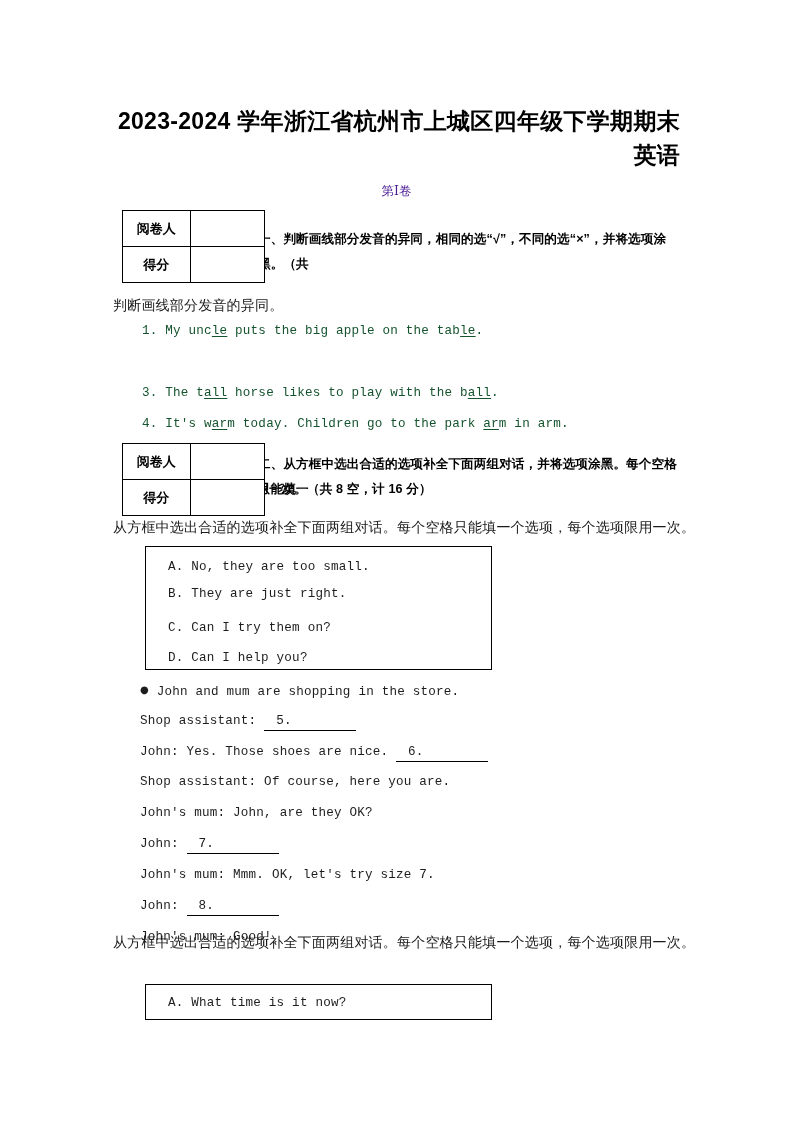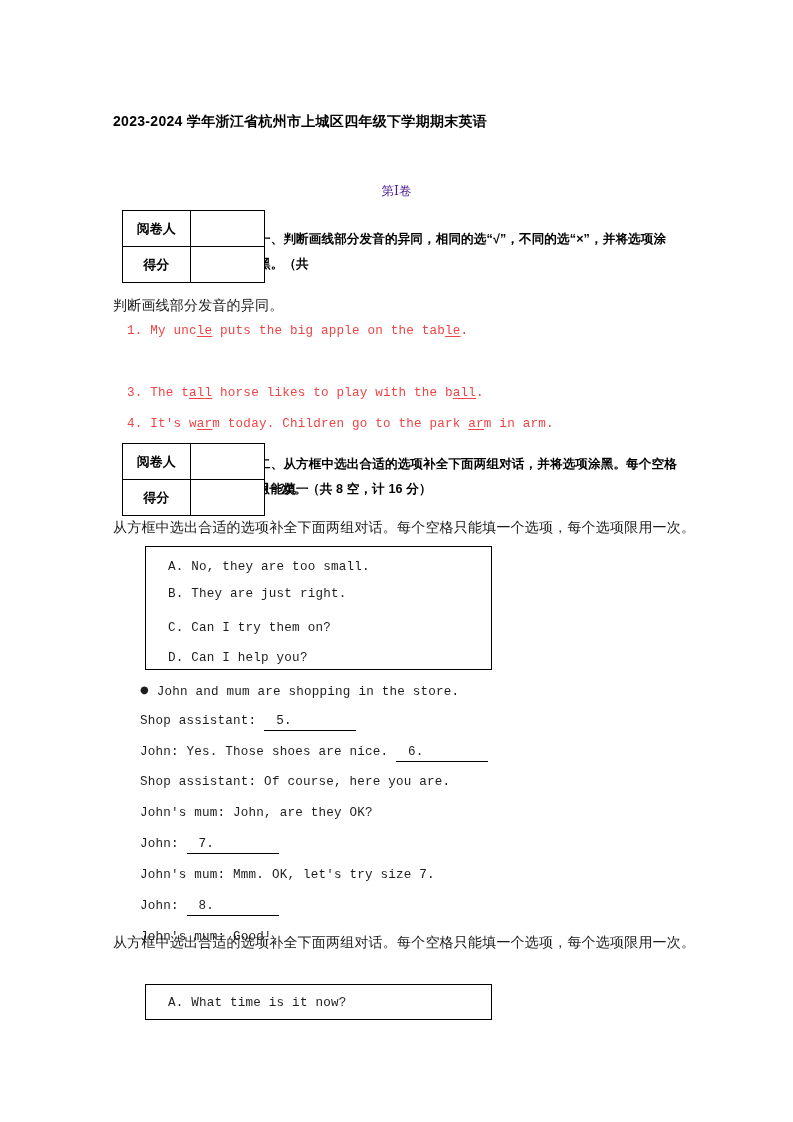--- a/index.html
+++ b/index.html
@@ -16,24 +16,24 @@
     color: #000000;
     overflow: hidden;
   }
 
   
   .doc-title {
     position: absolute;
     left: 113px;
     top: 104px;
     width: 567px;
-    text-align: left;
+    text-align: right;
     font-family: "Liberation Sans", "DejaVu Sans", sans-serif;
     font-weight: bold;
-    font-size: 14px;
+    font-size: 23px;
     line-height: 34px;
     letter-spacing: 0.3px;
   }
   .doc-title .line2 { display: block; }
 
   .juan-label {
     position: absolute;
     left: 113px;
     top: 183px;
     width: 567px;
@@ -97,25 +97,25 @@
     letter-spacing: 0.2px;
     white-space: nowrap;
   }
   #cn-para-1 { top: 296px; }
   #cn-para-2 { top: 518px; }
   #cn-para-3 { top: 933px; }
 
   
   .en-line {
     position: absolute;
-    left: 127px;
+    left: 142px;
     font-family: "Liberation Mono", "DejaVu Sans Mono", monospace;
     font-size: 12.6px;
     line-height: 18px;
-    color: #ef4444;
+    color: #14532d;
     white-space: pre;
     letter-spacing: 0.2px;
   }
   .en-line u { text-decoration: underline; text-underline-offset: 1.5px; }
 
   #q1-line-1 { top: 322px; }
   #q1-line-2 { top: 353px; }
   #q1-line-3 { top: 384px; }
   #q1-line-4 { top: 415px; }
 

